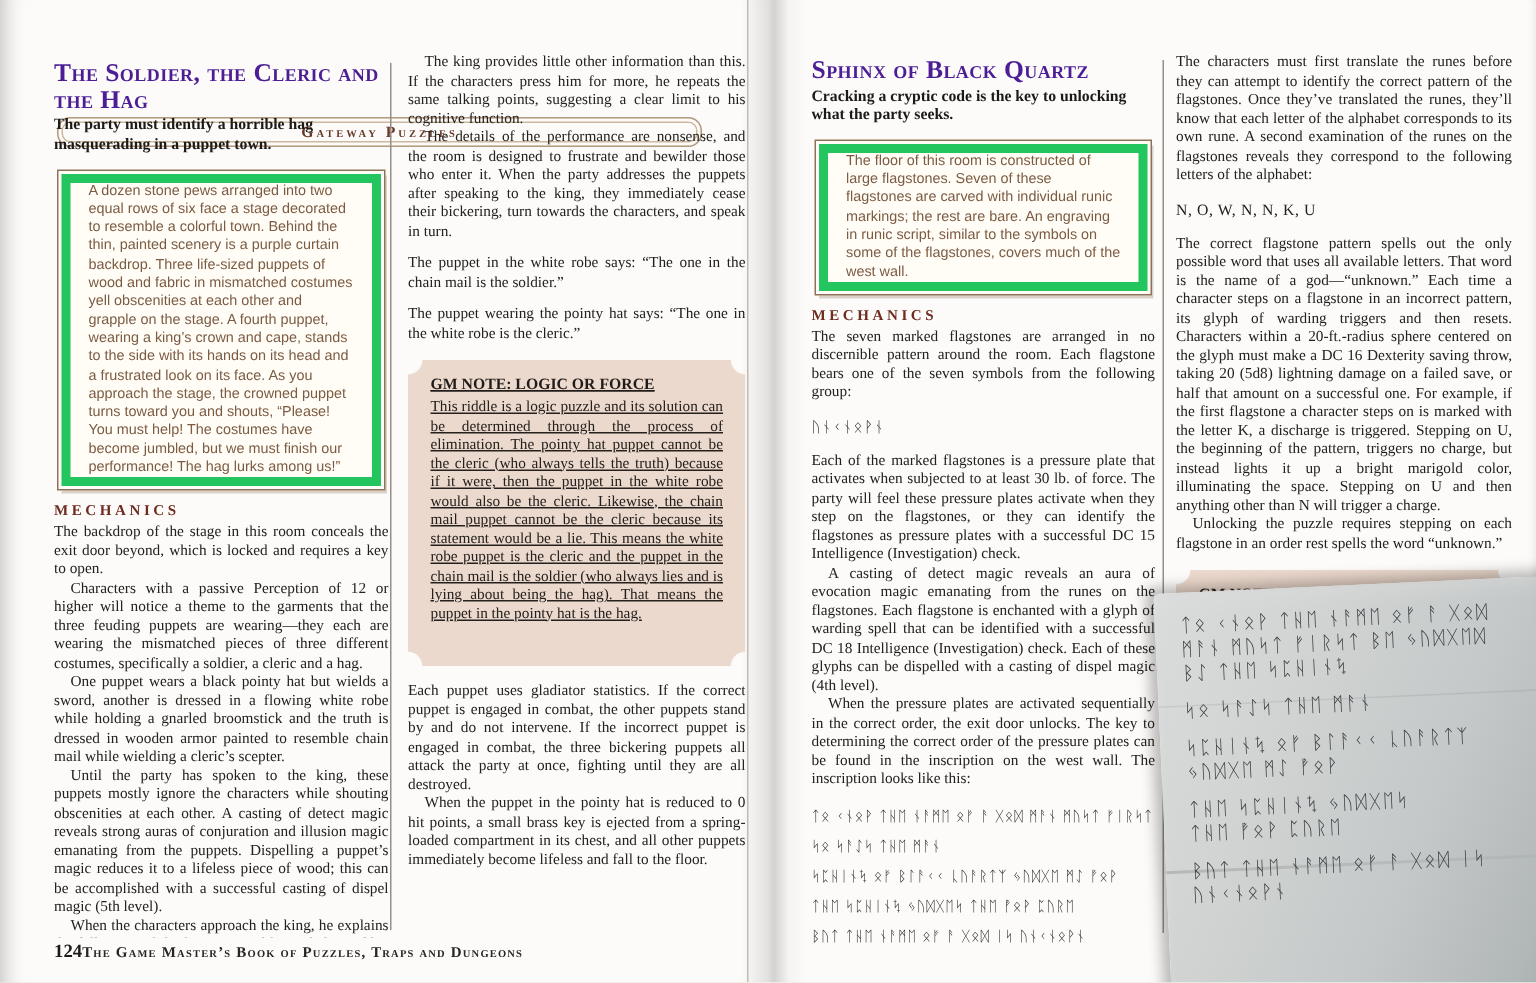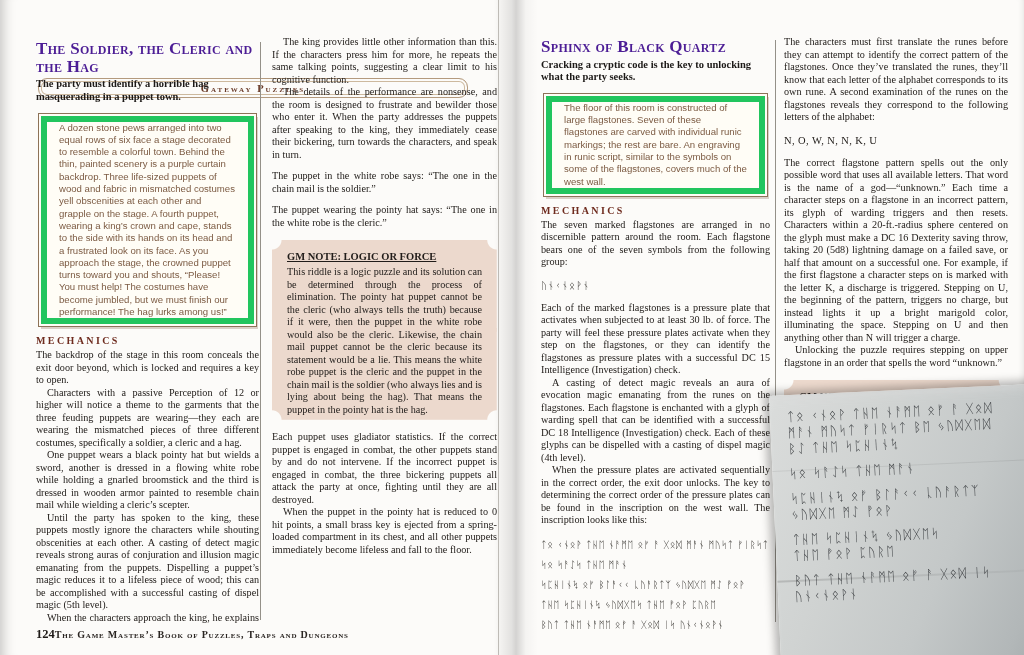--- a/index.html
+++ b/index.html
@@ -20,26 +20,26 @@
   .article-title{font-variant:small-caps;color:#4c1d95;font-weight:600;font-size:17px;line-height:1.04;letter-spacing:.3px;}
   .article-sub{font-weight:bold;font-size:10.5px;line-height:1.2;margin-top:3px;color:#1c1917;}
   .readaloud{border:1.5px solid #8d7258;padding:2px;margin:9px 2px 8px;background:#fffdf6;
              box-shadow:2px 3px 0 -1px rgba(141,114,88,.3);}
   .readaloud-inner{border:6px solid #22c55e;padding:0 12px;font-family:"Liberation Sans",sans-serif;
                    font-size:9.6px;line-height:12.3px;color:#7c5b43;}
   .mech{text-transform:uppercase;font-weight:bold;font-size:10px;letter-spacing:2.4px;color:#6e2b1e;margin:7px 0 3px;}
   .para{font-size:10.2px;line-height:12.5px;text-align:justify;}
   .indent{text-indent:11px;}
   .gap{margin-top:9px;}
-  .gmnote{margin:11px 0;padding:11px 15px 4px;
+  .gmnote{margin:11px 0;padding:11px 15px 28px;
     background:
       radial-gradient(circle at 0 0, rgba(0,0,0,0) 9px, #ecd9cd 10px) top left / 51% 51% no-repeat,
       radial-gradient(circle at 100% 0, rgba(0,0,0,0) 9px, #ecd9cd 10px) top right / 51% 51% no-repeat,
       radial-gradient(circle at 0 100%, rgba(0,0,0,0) 9px, #ecd9cd 10px) bottom left / 51% 51% no-repeat,
-      radial-gradient(circle at 100% 100%, rgba(0,0,0,0) 9px, #ecd9cd 10px) bottom right / 51% 51% no-repeat;}
+      radial-gradient(circle at 100% 100%, rgba(0,0,0,0) 9px, #ecd9cd 10px) bottom right / 51% 51% no-repeat; text-decoration: underline;}
   .gmnote-title{font-weight:bold;font-size:10.5px;text-decoration:underline;margin-bottom:4px;color:#211c19;}
   .gmnote-body{font-size:10.2px;line-height:12.5px;text-align:justify;}
   .rune-group{font-family:"DejaVu Sans",sans-serif;font-size:10px;color:#2f2b27;margin:11px 0;letter-spacing:1px;}
   .inscription{margin:11px 0 2px;}
   .insc-stanza{margin-bottom:7px;}
   .insc-line{font-family:"DejaVu Sans",sans-serif;font-size:9.5px;line-height:13px;color:#33302c;letter-spacing:.6px;white-space:nowrap;}
   .letters-line{font-size:10.5px;margin:11px 0;letter-spacing:.4px;}
   
   .vrule{position:absolute;width:1px;background:#949088;}
   #rule-left{left:260px;top:42px;height:578px;}
@@ -79,21 +79,21 @@
 
   <div class="col" id="col1">
     <div class="article-title">The Soldier, the Cleric and the Hag</div>
     <div class="article-sub">The party must identify a horrible hag masquerading in a puppet town.</div>
     <div class="readaloud">
       <div class="readaloud-inner">A dozen stone pews arranged into two equal rows of six face a stage decorated to resemble a colorful town. Behind the thin, painted scenery is a purple curtain backdrop. Three life-sized puppets of wood and fabric in mismatched costumes yell obscenities at each other and grapple on the stage. A fourth puppet, wearing a king’s crown and cape, stands to the side with its hands on its head and a frustrated look on its face. As you approach the stage, the crowned puppet turns toward you and shouts, “Please! You must help! The costumes have become jumbled, but we must finish our performance! The hag lurks among us!”</div>
     </div>
     <div class="mech">Mechanics</div>
     <div class="para">The backdrop of the stage in this room conceals the exit door beyond, which is locked and requires a key to open.</div>
     <div class="para indent">Characters with a passive Perception of 12 or higher will notice a theme to the garments that the three feuding puppets are wearing—they each are wearing the mismatched pieces of three different costumes, specifically a soldier, a cleric and a hag.</div>
-    <div class="para indent">One puppet wears a black pointy hat but wields a sword, another is dressed in a flowing white robe while holding a gnarled broomstick and the third is dressed in wooden armor painted to resemble chain mail while wielding a cleric’s scepter.</div>
+    <div class="para indent">One puppet wears a black pointy hat but wields a sword, another is dressed in a flowing white robe while holding a gnarled broomstick and the truth is dressed in wooden armor painted to resemble chain mail while wielding a cleric’s scepter.</div>
     <div class="para indent">Until the party has spoken to the king, these puppets mostly ignore the characters while shouting obscenities at each other. A casting of detect magic reveals strong auras of conjuration and illusion magic emanating from the puppets. Dispelling a puppet’s magic reduces it to a lifeless piece of wood; this can be accomplished with a successful casting of dispel magic (5th level).</div>
     <div class="para indent">When the characters approach the king, he explains the following while the upper and lower halves of his face bump around together to simulate a working mouth:</div>
 
   </div>
 
   <div class="col" id="col2">
     <div class="para indent">The king provides little other information than this. If the characters press him for more, he repeats the same talking points, suggesting a clear limit to his cognitive function.</div>
     <div class="para indent">The details of the performance are nonsense, and the room is designed to frustrate and bewilder those who enter it. When the party addresses the puppets after speaking to the king, they immediately cease their bickering, turn towards the characters, and speak in turn.</div>
     <div class="para gap">The puppet in the white robe says: “The one in the chain mail is the soldier.”</div>
     <div class="para gap">The puppet wearing the pointy hat says: “The one in the white robe is the cleric.”</div>
@@ -134,21 +134,21 @@
         <div class="insc-line">ᛒᚢᛏ ᛏᚺᛖ ᚾᚨᛗᛖ ᛟᚠ ᚨ ᚷᛟᛞ ᛁᛋ ᚢᚾᚲᚾᛟᚹᚾ</div>
       </div>
     </div>
 
   </div>
 
   <div class="col" id="col4">
     <div class="para">The characters must first translate the runes before they can attempt to identify the correct pattern of the flagstones. Once they’ve translated the runes, they’ll know that each letter of the alphabet corresponds to its own rune. A second examination of the runes on the flagstones reveals they correspond to the following letters of the alphabet:</div>
     <div class="letters-line">N, O, W, N, N, K, U</div>
     <div class="para">The correct flagstone pattern spells out the only possible word that uses all available letters. That word is the name of a god—“unknown.” Each time a character steps on a flagstone in an incorrect pattern, its glyph of warding triggers and then resets. Characters within a 20-ft.-radius sphere centered on the glyph must make a DC 16 Dexterity saving throw, taking 20 (5d8) lightning damage on a failed save, or half that amount on a successful one. For example, if the first flagstone a character steps on is marked with the letter K, a discharge is triggered. Stepping on U, the beginning of the pattern, triggers no charge, but instead lights it up a bright marigold color, illuminating the space. Stepping on U and then anything other than N will trigger a charge.</div>
-    <div class="para indent">Unlocking the puzzle requires stepping on upper flagstone in an order that spells the word “unknown.”</div>
+    <div class="para indent">Unlocking the puzzle requires stepping on each flagstone in an order rest spells the word “unknown.”</div>
     <div class="gmnote">
       <div class="gmnote-title">GM NOTE: JUST N CASE</div>
 
     </div>
   </div>
 
   <div class="tablet">
     <div class="stanza">
       <div class="tablet-line">ᛏᛟ ᚲᚾᛟᚹ ᛏᚺᛖ ᚾᚨᛗᛖ ᛟᚠ ᚨ ᚷᛟᛞ</div>
       <div class="tablet-line">ᛗᚨᚾ ᛗᚢᛋᛏ ᚠᛁᚱᛋᛏ ᛒᛖ ᛃᚢᛞᚷᛖᛞ</div>

